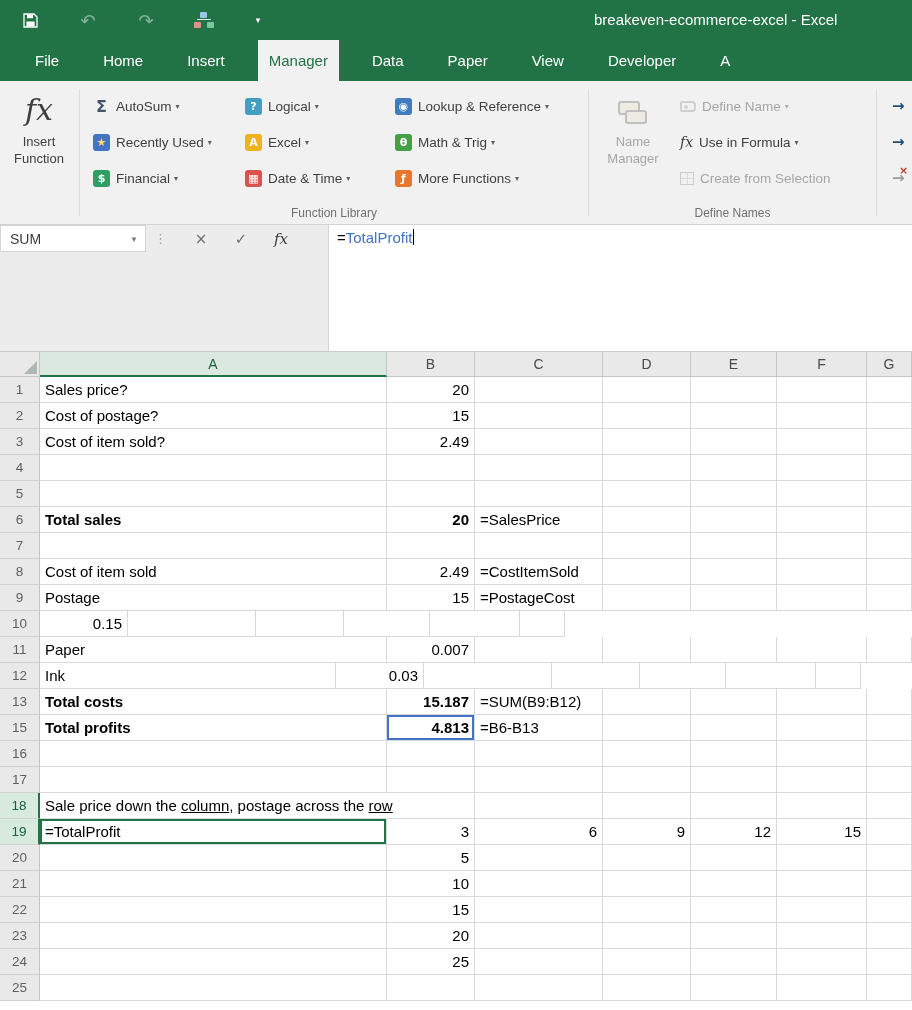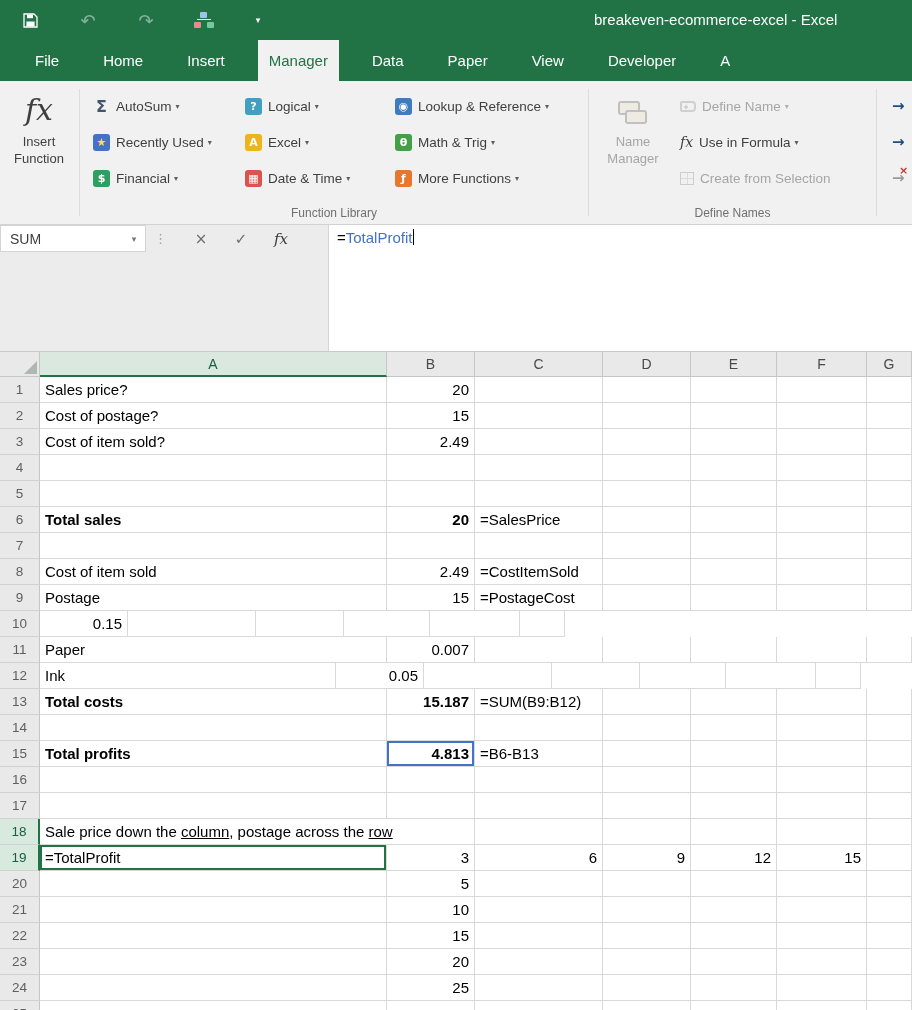--- a/index.html
+++ b/index.html
@@ -386,42 +386,32 @@
         <div class="gcell num" style="width: 88px;">0.007</div>
         <div class="gcell" style="width: 128px;"></div>
         <div class="gcell" style="width: 88px;"></div>
         <div class="gcell" style="width: 86px;"></div>
         <div class="gcell" style="width: 90px;"></div>
         <div class="gcell" style="width: 45px;"></div>
       </div>
       <div class="grow">
         <div class="grhdr">12</div>
         <div class="gcell" style="width: 296px;">Ink</div>
-        <div class="gcell num" style="width: 88px;">0.05</div>
+        <div class="gcell num" style="width: 88px;">0.03</div>
         <div class="gcell" style="width: 128px;"></div>
         <div class="gcell" style="width: 88px;"></div>
         <div class="gcell" style="width: 86px;"></div>
         <div class="gcell" style="width: 90px;"></div>
         <div class="gcell" style="width: 45px;"></div>
       </div>
       <div class="grow">
         <div class="grhdr">13</div>
         <div class="gcell b" style="width: 347px;">Total costs</div>
         <div class="gcell num b" style="width: 88px;">15.187</div>
         <div class="gcell" style="width: 128px;">=SUM(B9:B12)</div>
-        <div class="gcell" style="width: 88px;"></div>
-        <div class="gcell" style="width: 86px;"></div>
-        <div class="gcell" style="width: 90px;"></div>
-        <div class="gcell" style="width: 45px;"></div>
-      </div>
-      <div class="grow">
-        <div class="grhdr">14</div>
-        <div class="gcell" style="width: 347px;"></div>
-        <div class="gcell" style="width: 88px;"></div>
-        <div class="gcell" style="width: 128px;"></div>
         <div class="gcell" style="width: 88px;"></div>
         <div class="gcell" style="width: 86px;"></div>
         <div class="gcell" style="width: 90px;"></div>
         <div class="gcell" style="width: 45px;"></div>
       </div>
       <div class="grow">
         <div class="grhdr">15</div>
         <div class="gcell b" style="width: 347px;">Total profits</div>
         <div class="gcell num b refsel" style="width: 88px;">4.813</div>
         <div class="gcell" style="width: 128px;">=B6-B13</div>

